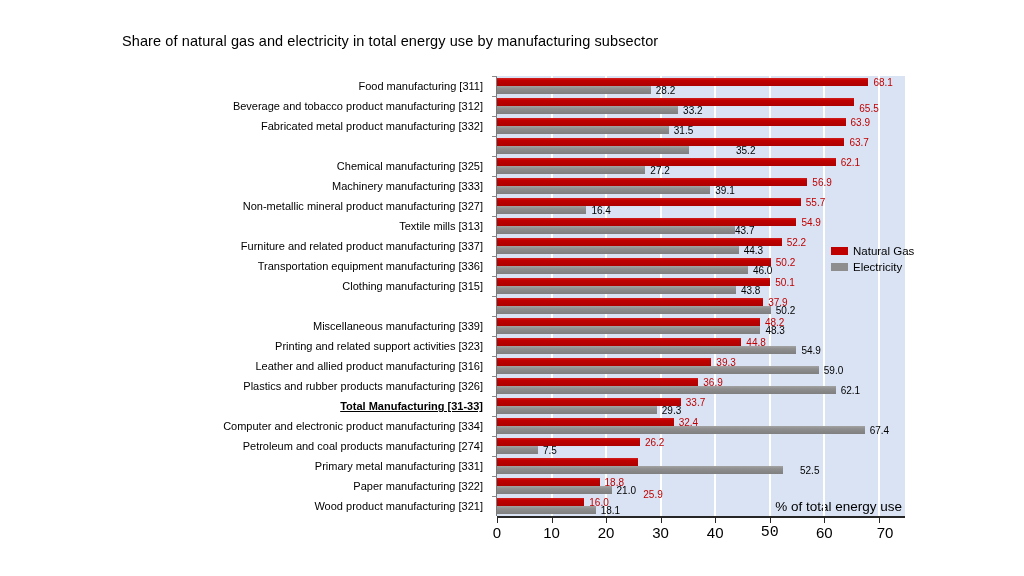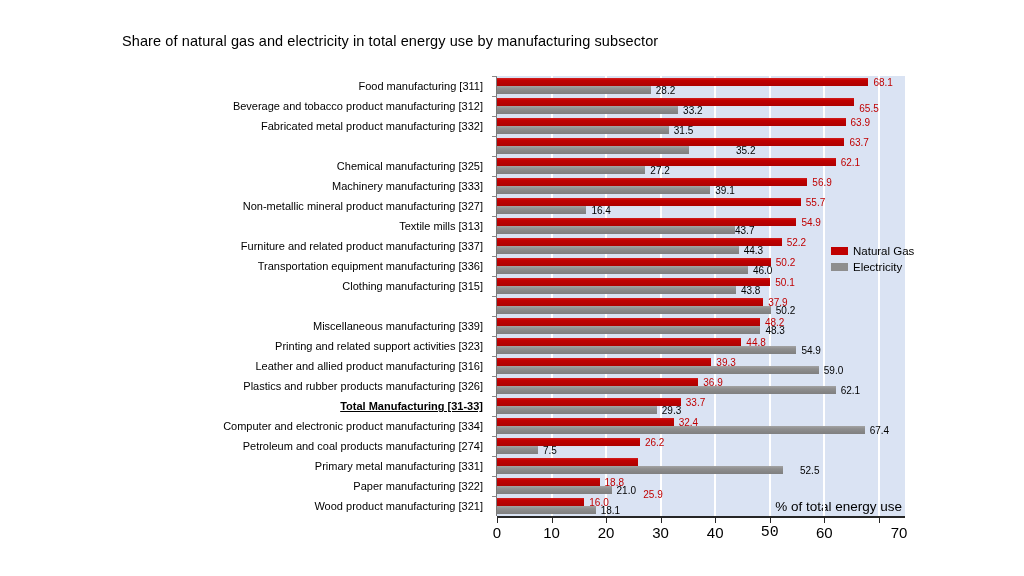--- a/index.html
+++ b/index.html
@@ -196,21 +196,21 @@
       <div class="xtick-label" style="left: 109.091px;">20</div>
       <div class="xtick-mark" style="left: 163.636px;"></div>
       <div class="xtick-label" style="left: 163.636px;">30</div>
       <div class="xtick-mark" style="left: 218.182px;"></div>
       <div class="xtick-label" style="left: 218.182px;">40</div>
       <div class="xtick-mark" style="left: 272.727px;"></div>
       <div class="xtick-label" style="left: 272.727px; font-family: Liberation Mono, monospace;">50</div>
       <div class="xtick-mark" style="left: 327.273px;"></div>
       <div class="xtick-label" style="left: 327.273px;">60</div>
       <div class="xtick-mark" style="left: 381.818px;"></div>
-      <div class="xtick-label" style="left: 402px;">70</div>
+      <div class="xtick-label" style="left: 388px;">70</div>
     </div>
 
   <div class="legend">
     <div class="legend-row">
       <span class="legend-swatch" style="background: rgb(192, 0, 0);"></span>
       <span class="legend-label">Natural Gas</span>
     </div>
     <div class="legend-row">
       <span class="legend-swatch" style="background: rgb(142, 142, 142);"></span>
       <span class="legend-label">Electricity</span>

